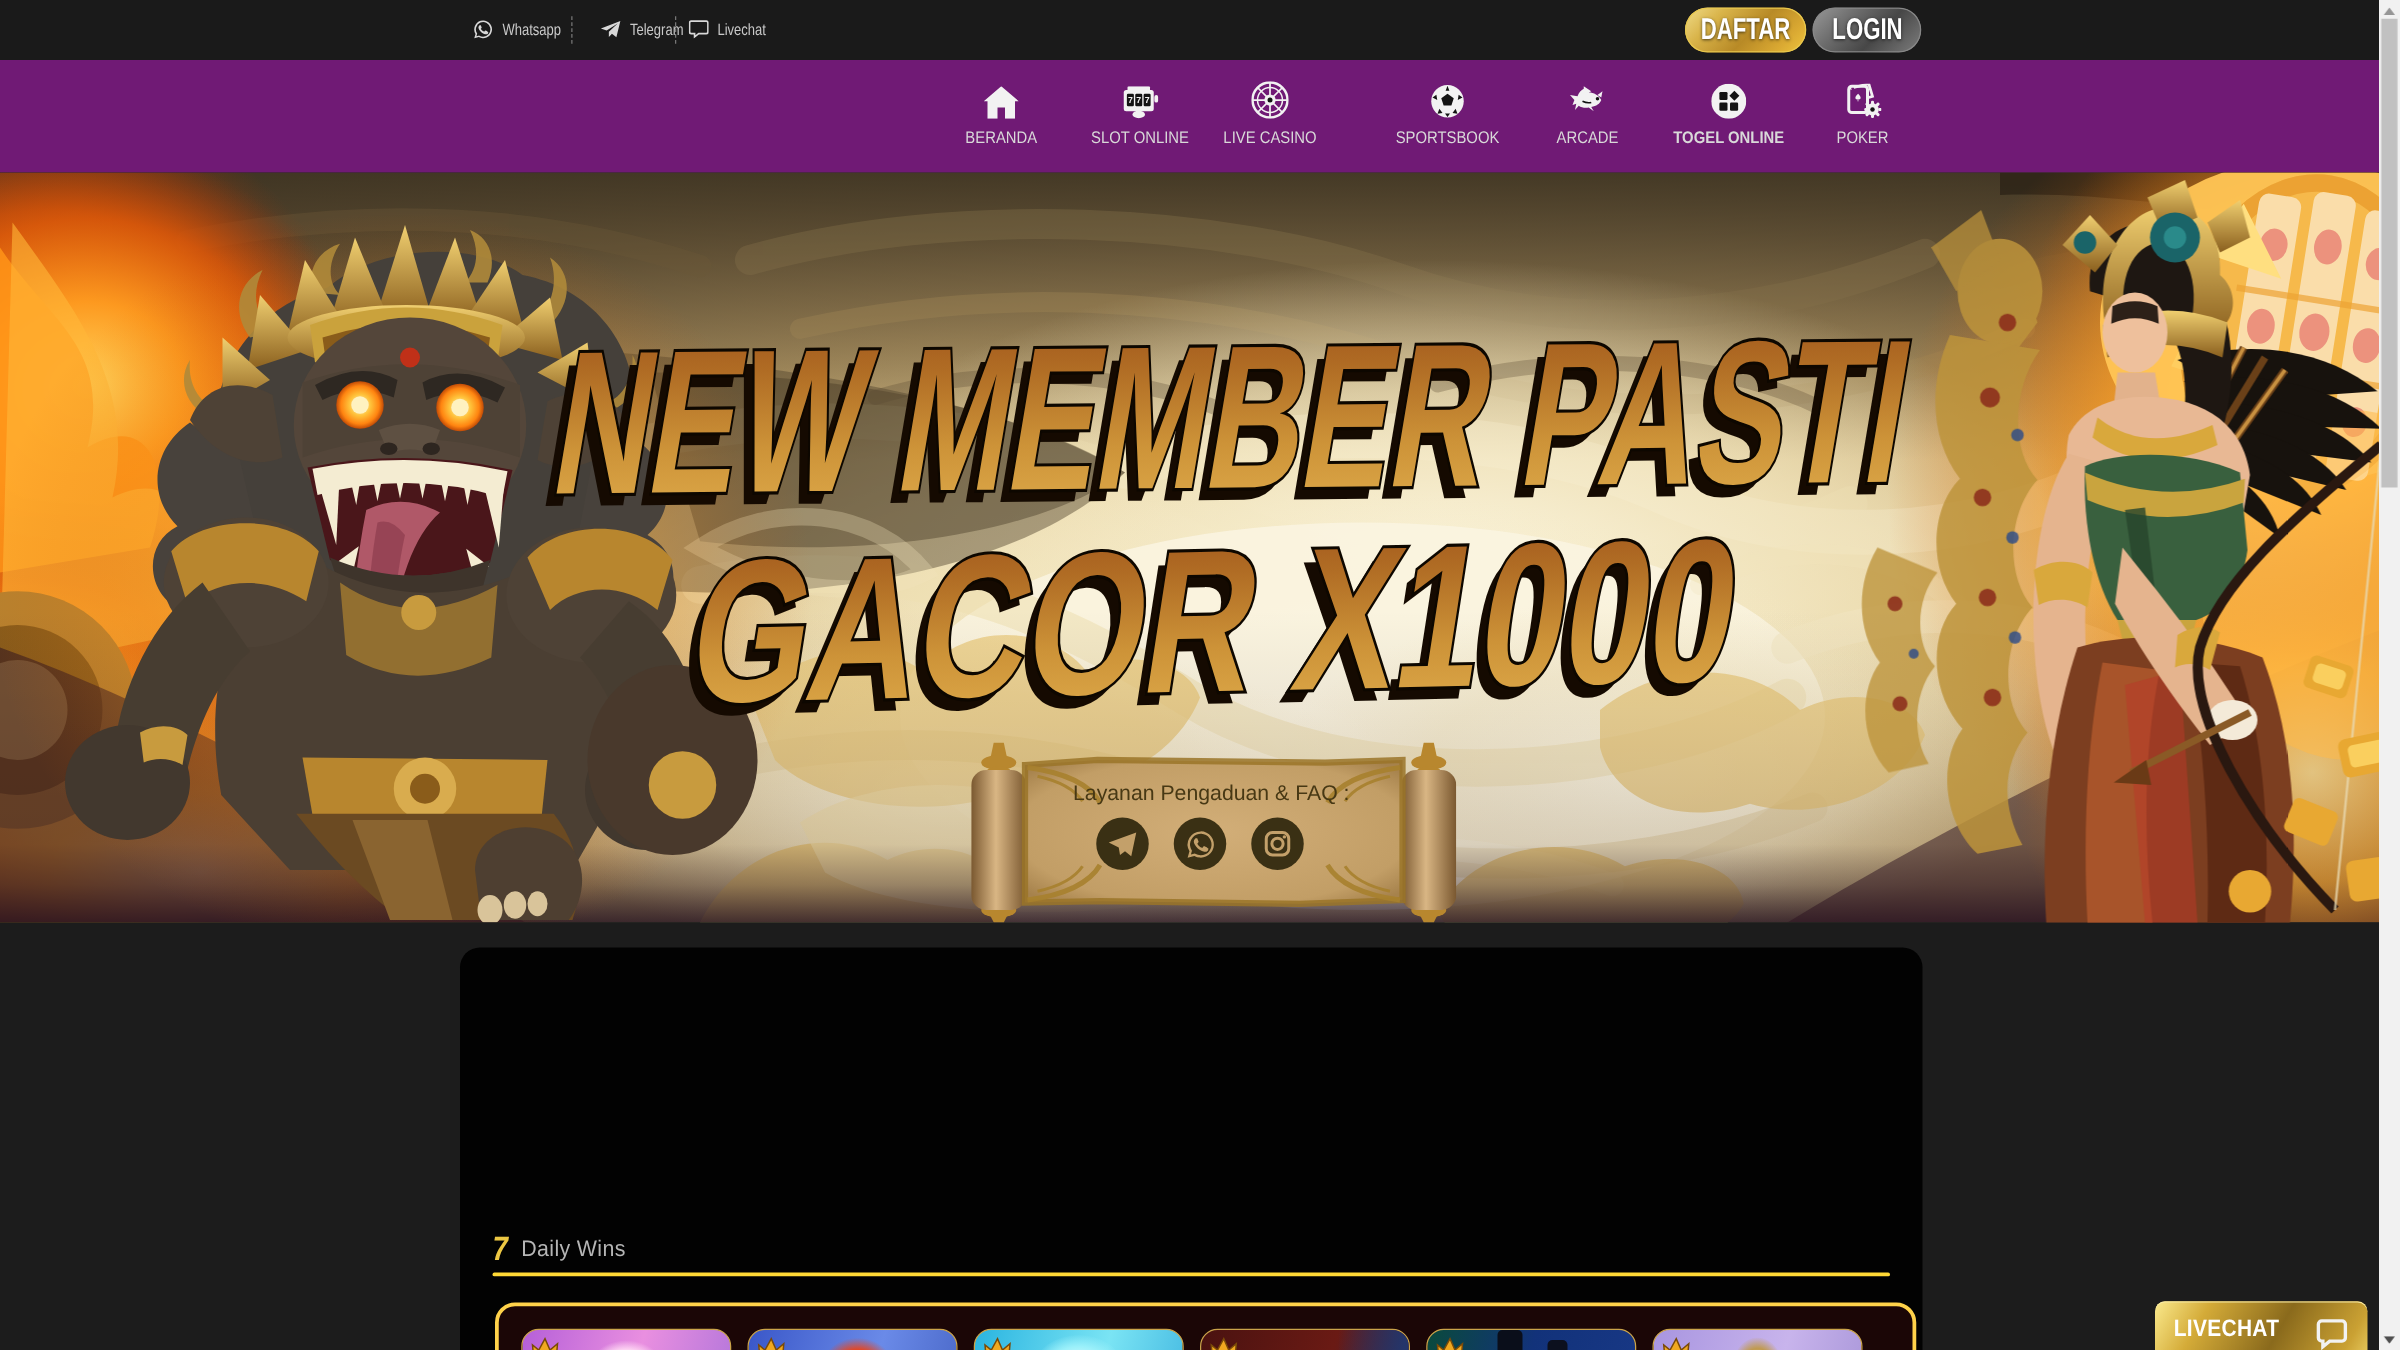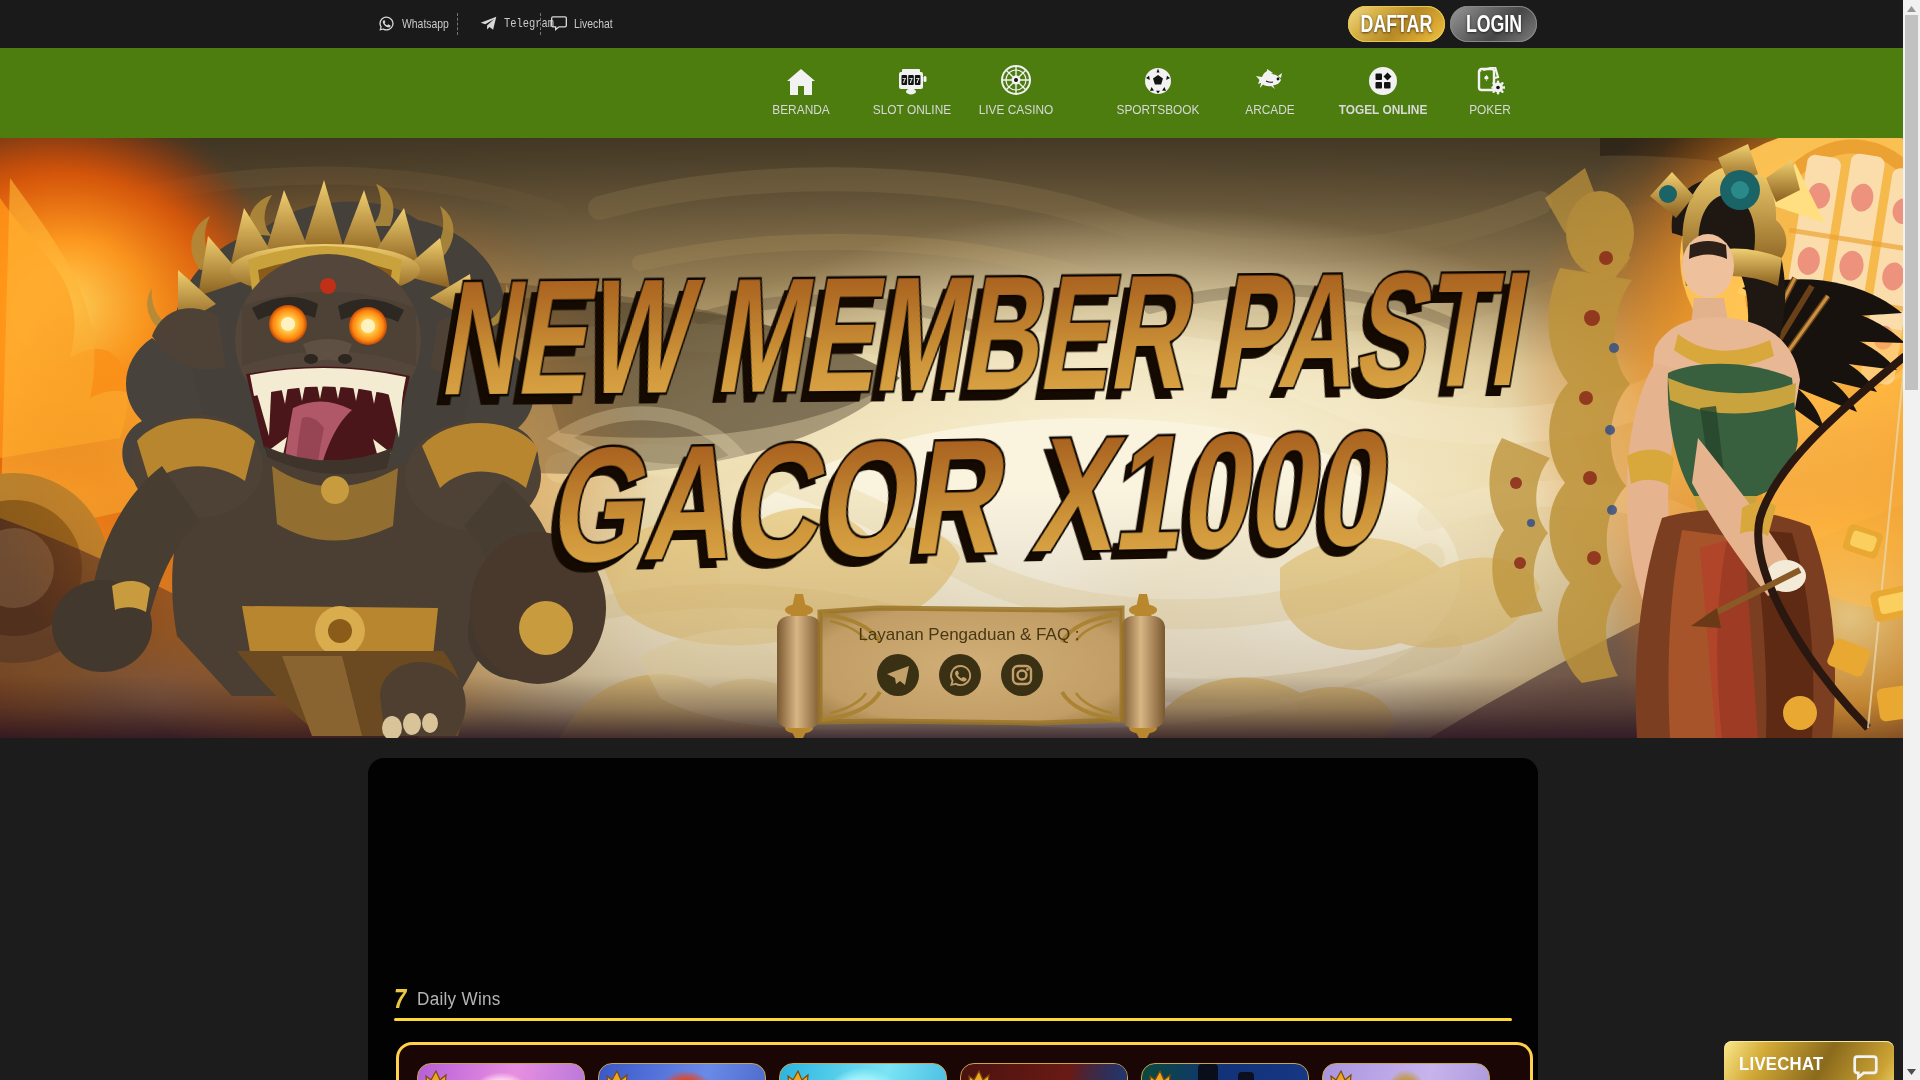--- a/index.html
+++ b/index.html
@@ -10,21 +10,21 @@
 .topbar{position:absolute;left:0;top:0;width:1920px;height:59px;background:#1a1a1a;border-bottom:6px solid #3b82f6;}
 .soc{position:absolute;top:0;height:47px;display:flex;align-items:center;color:#c9c9c9;font-size:13px;}
 .soc svg{margin-right:7px;flex:none;}
 .soc span{transform:scaleX(.8);transform-origin:left;display:inline-block;white-space:nowrap;}
 .socsep{position:absolute;top:13px;height:22px;border-left:1px dashed #777;}
 .btn{position:absolute;top:6px;height:36px;border-radius:18px;color:#fff;font-size:24px;font-weight:bold;text-align:center;line-height:36px;letter-spacing:0;text-shadow:0 1px 3px rgba(0,0,0,.65);}
 .btn .bt{display:inline-block;transform:scaleX(.74);}
 .btn-daftar{left:1348px;width:97px;background:linear-gradient(135deg,#f0dc8a 0%,#d9b44a 25%,#b88a26 55%,#d9a832 80%,#f0c63e 100%);box-shadow:inset 0 0 0 1px #e8c84e;}
 .btn-login{left:1450px;width:87px;background:linear-gradient(135deg,#9a9a9a 0%,#6e6e6e 30%,#474747 60%,#7e7e7e 100%);box-shadow:inset 0 0 0 1px #888;}
 
-.nav{position:absolute;left:0;top:48px;width:1920px;height:90px;background:#4d7c0f;}
+.nav{position:absolute;left:0;top:48px;width:1920px;height:90px;background:#701a75;}
 .navitem{position:absolute;top:15px;width:120px;margin-left:-60px;text-align:center;color:#d6d6d6;}
 .navitem .ic{height:32px;display:flex;align-items:flex-end;justify-content:center;}
 .navitem .lb{margin-top:7px;font-size:13.5px;letter-spacing:0;color:#d9d9d9;transform:scaleX(.88);white-space:nowrap;}
 
 .hero{position:absolute;left:0;top:138px;width:1920px;height:600px;overflow:hidden;}
 
 .lower{position:absolute;left:0;top:738px;width:1920px;height:2292px;background:#1c1c1c;}
 .card{position:absolute;left:368px;top:20px;width:1170px;height:2200px;background:#020202;border-radius:16px;}
 .dw{position:absolute;left:26px;top:228px;width:1118px;color:#b5b5b5;}
 .dwrow{display:flex;align-items:center;height:26px;}
@@ -47,21 +47,21 @@
 <div id="pagewrap">
 
   <div class="topbar">
     <div class="soc" style="left:378px;">
       <svg width="17" height="17" viewBox="0 0 24 24" fill="#d8d8d8">
           <path d="M12 2a10 10 0 00-8.6 15.1L2 22l5.1-1.3A10 10 0 1012 2zm0 18.2a8.2 8.2 0 01-4.2-1.1l-.3-.2-3 .8.8-3-.2-.3A8.2 8.2 0 1112 20.2zm4.5-6.1c-.2-.1-1.5-.7-1.7-.8-.2-.1-.4-.1-.6.1-.2.2-.6.8-.8 1-.1.2-.3.2-.5.1a6.7 6.7 0 01-2-1.2 7.5 7.5 0 01-1.4-1.7c-.1-.2 0-.4.1-.5l.4-.5c.1-.2.2-.3.3-.5s0-.4 0-.5c-.1-.1-.6-1.4-.8-1.9-.2-.5-.4-.4-.6-.4h-.5c-.2 0-.5.1-.7.3a3 3 0 00-1 2.2c0 1.3 1 2.6 1.1 2.8.1.2 1.9 3 4.7 4.2.7.3 1.2.5 1.6.6.7.2 1.3.2 1.8.1.6-.1 1.5-.6 1.7-1.2.2-.6.2-1.1.2-1.2-.1-.1-.2-.2-.4-.2z"></path>
         </svg>
       <span>Whatsapp</span>
     </div>
     <div class="socsep" style="left:457px;"></div>
-    <div class="soc" style="left:480px;font-family:Liberation Mono, monospace;">
+    <div class="soc" style="left:480px;">
       <svg width="17" height="15" viewBox="0 0 24 21" fill="#d8d8d8">
           <path d="M23 1L1 9.5l6.5 2.2L20 4 10 13.2V19l3.5-3.5 5 3.8z"></path>
         </svg>
       <span>Telegram</span>
     </div>
     <div class="socsep" style="left:540px;"></div>
     <div class="soc" style="left:551px;">
       <svg width="16" height="15" viewBox="0 0 24 22" fill="none" stroke="#d8d8d8" stroke-width="2">
           <path d="M3 2h18a2 2 0 012 2v11a2 2 0 01-2 2H12l-5 4v-4H3a2 2 0 01-2-2V4a2 2 0 012-2z" transform="translate(0 -1)"></path>
         </svg>

